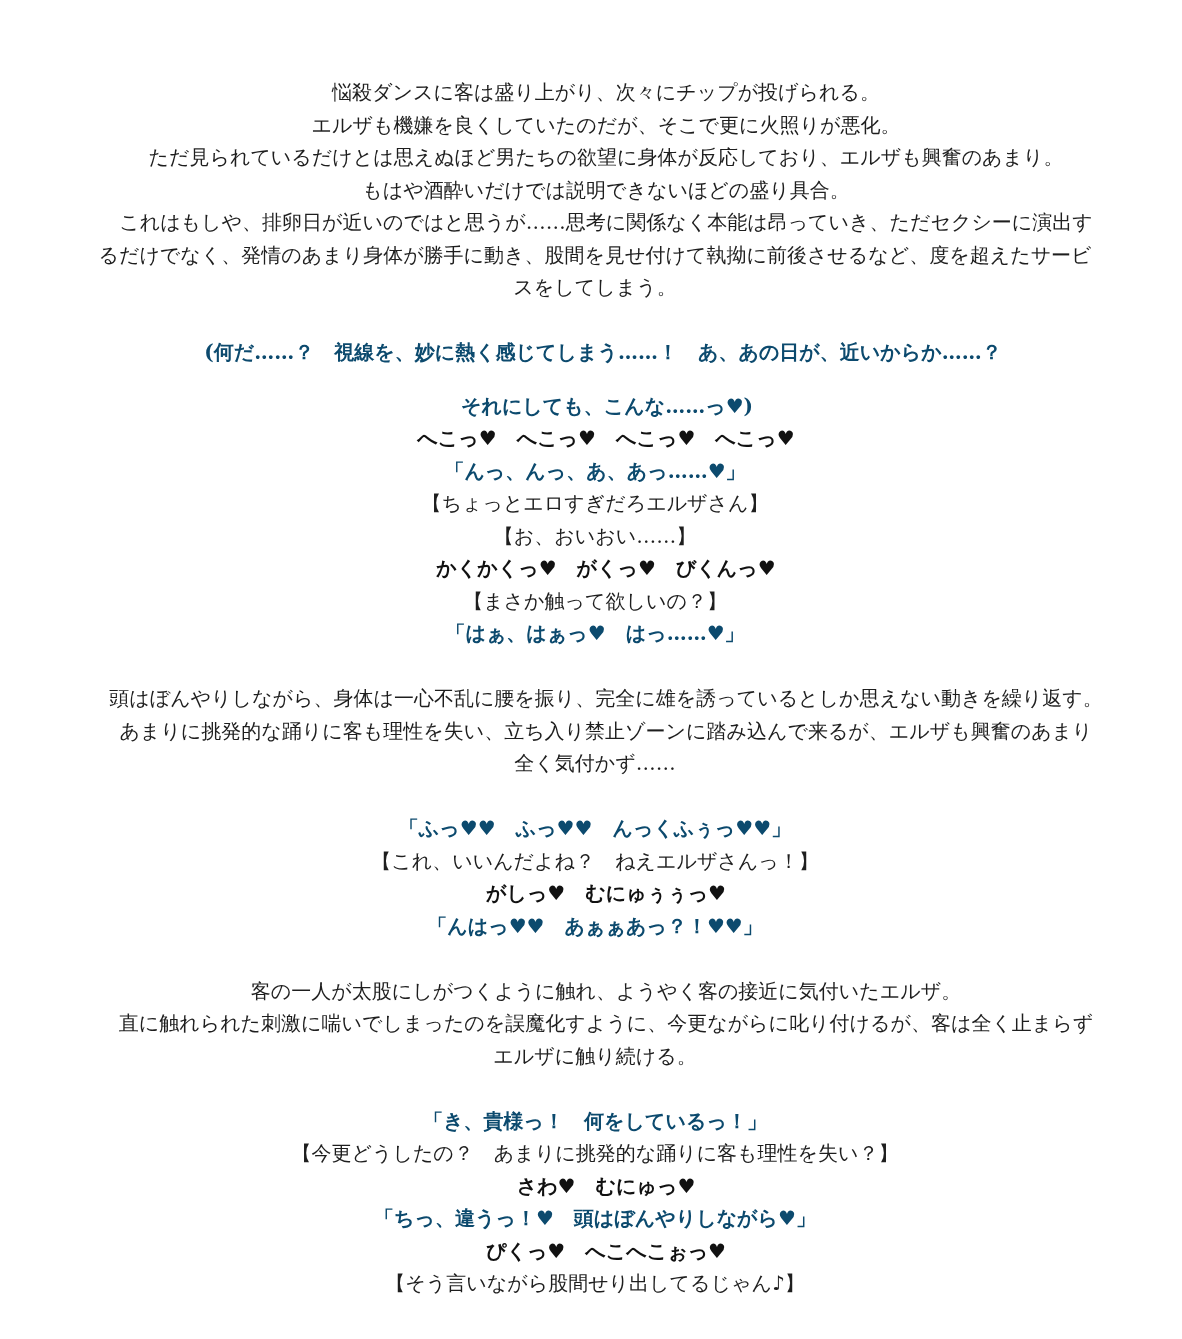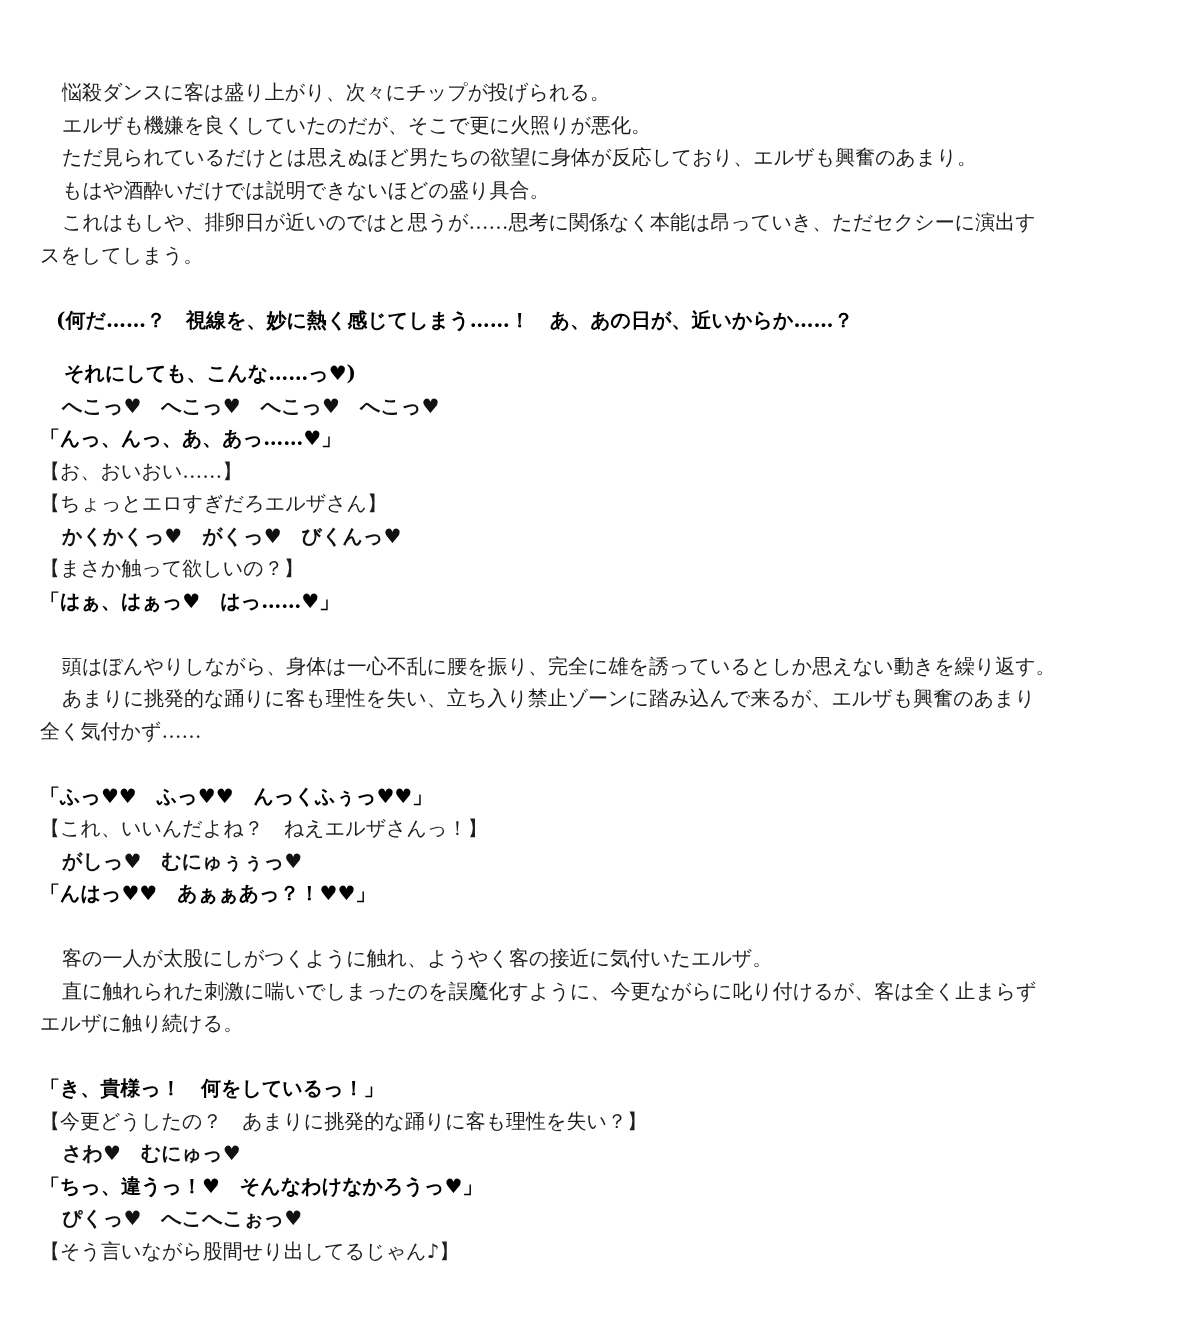--- a/index.html
+++ b/index.html
@@ -14,34 +14,35 @@
       position: relative;
     }
     .page {
       position: absolute;
       left: 40px;
       top: 76px;
       width: 1110px;
       font-family: "DejaVu Serif", "Liberation Serif", serif;
       font-size: 20px;
       color: #1a1a1a;
+      text-align: center;
     }
     .line {
       height: 32.5px;
       line-height: 32.5px;
       white-space: nowrap;
       overflow: visible;
     }
     .blank {
       height: 32.5px;
     }
     .narr { color: #1e1e1e; }
     .indent { padding-left: 22px; }
     .dlg {
-      color: #000000;
+      color: #0c4a6e;
       font-weight: bold;
     }
     .thought-indent { padding-left: 16px; }
     .thought-indent2 { padding-left: 24px; margin-top: 21px; }
     .sfx {
       color: #111111;
       font-weight: bold;
       padding-left: 22px;
     }
     .crowd { color: #1e1e1e; }
@@ -49,30 +50,31 @@
 </head>
 <body>
 
 <div class="page">
 
   <div class="line narr indent">悩殺ダンスに客は盛り上がり、次々にチップが投げられる。</div>
   <div class="line narr indent">エルザも機嫌を良くしていたのだが、そこで更に火照りが悪化。</div>
   <div class="line narr indent">ただ見られているだけとは思えぬほど男たちの欲望に身体が反応しており、エルザも興奮のあまり。</div>
   <div class="line narr indent">もはや酒酔いだけでは説明できないほどの盛り具合。</div>
   <div class="line narr indent">これはもしや、排卵日が近いのではと思うが……思考に関係なく本能は昂っていき、ただセクシーに演出す</div>
+  <div class="line narr">るだけでなく、発情のあまり身体が勝手に動き、股間を見せ付けて執拗に前後させるなど、度を超えたサービ</div>
   <div class="line narr">スをしてしまう。</div>
 
   <div class="blank"></div>
 
   <div class="line dlg thought-indent">(何だ……？　視線を、妙に熱く感じてしまう……！　あ、あの日が、近いからか……？</div>
   <div class="line dlg thought-indent2">それにしても、こんな……っ♥)</div>
   <div class="line sfx">へこっ♥　へこっ♥　へこっ♥　へこっ♥</div>
   <div class="line dlg">「んっ、んっ、あ、あっ……♥」</div>
+  <div class="line crowd">【ちょっとエロすぎだろエルザさん】</div>
   <div class="line crowd">【お、おいおい……】</div>
-  <div class="line crowd">【ちょっとエロすぎだろエルザさん】</div>
   <div class="line sfx">かくかくっ♥　がくっ♥　びくんっ♥</div>
   <div class="line crowd">【まさか触って欲しいの？】</div>
   <div class="line dlg">「はぁ、はぁっ♥　はっ……♥」</div>
 
   <div class="blank"></div>
 
   <div class="line narr indent">頭はぼんやりしながら、身体は一心不乱に腰を振り、完全に雄を誘っているとしか思えない動きを繰り返す。</div>
   <div class="line narr indent">あまりに挑発的な踊りに客も理性を失い、立ち入り禁止ゾーンに踏み込んで来るが、エルザも興奮のあまり</div>
   <div class="line narr">全く気付かず……</div>
 
@@ -87,17 +89,17 @@
 
   <div class="line narr indent">客の一人が太股にしがつくように触れ、ようやく客の接近に気付いたエルザ。</div>
   <div class="line narr indent">直に触れられた刺激に喘いでしまったのを誤魔化すように、今更ながらに叱り付けるが、客は全く止まらず</div>
   <div class="line narr">エルザに触り続ける。</div>
 
   <div class="blank"></div>
 
   <div class="line dlg">「き、貴様っ！　何をしているっ！」</div>
   <div class="line crowd">【今更どうしたの？　あまりに挑発的な踊りに客も理性を失い？】</div>
   <div class="line sfx">さわ♥　むにゅっ♥</div>
-  <div class="line dlg">「ちっ、違うっ！♥　そんなわけなかろうっ♥」</div>
+  <div class="line dlg">「ちっ、違うっ！♥　頭はぼんやりしながら♥」</div>
   <div class="line sfx">ぴくっ♥　へこへこぉっ♥</div>
   <div class="line crowd">【そう言いながら股間せり出してるじゃん♪】</div>
 
 </div>
 
 </body></html>

